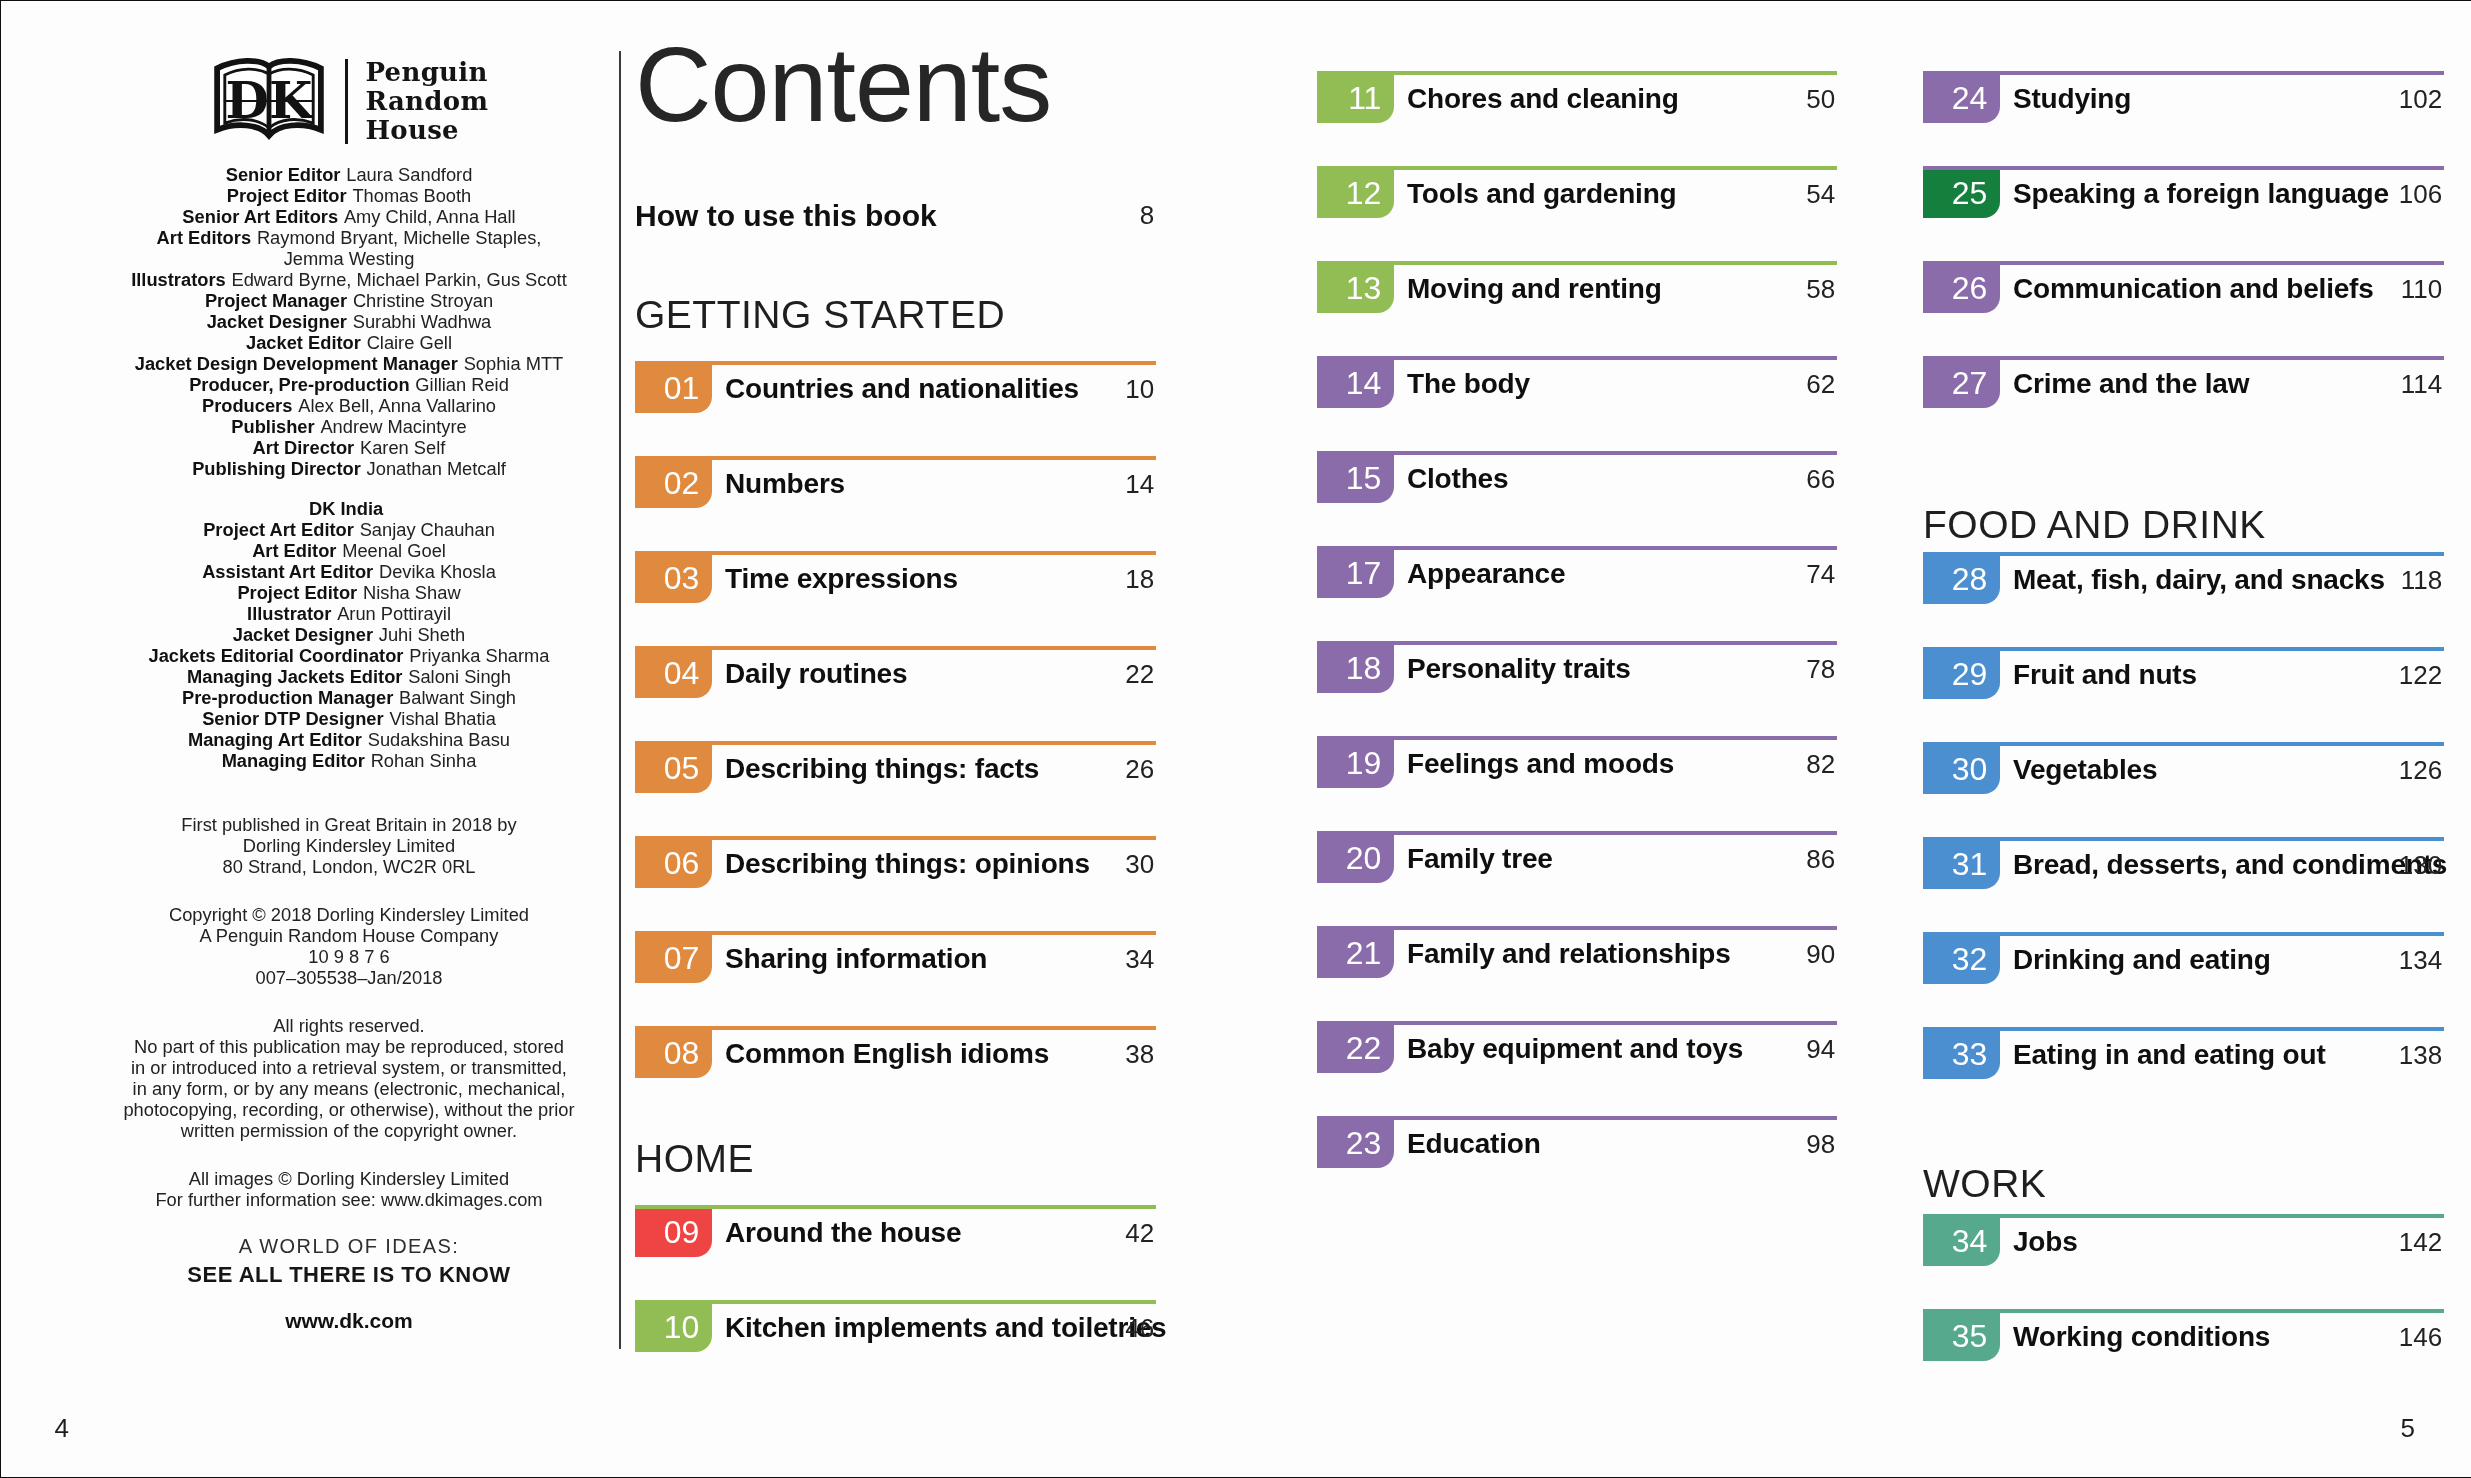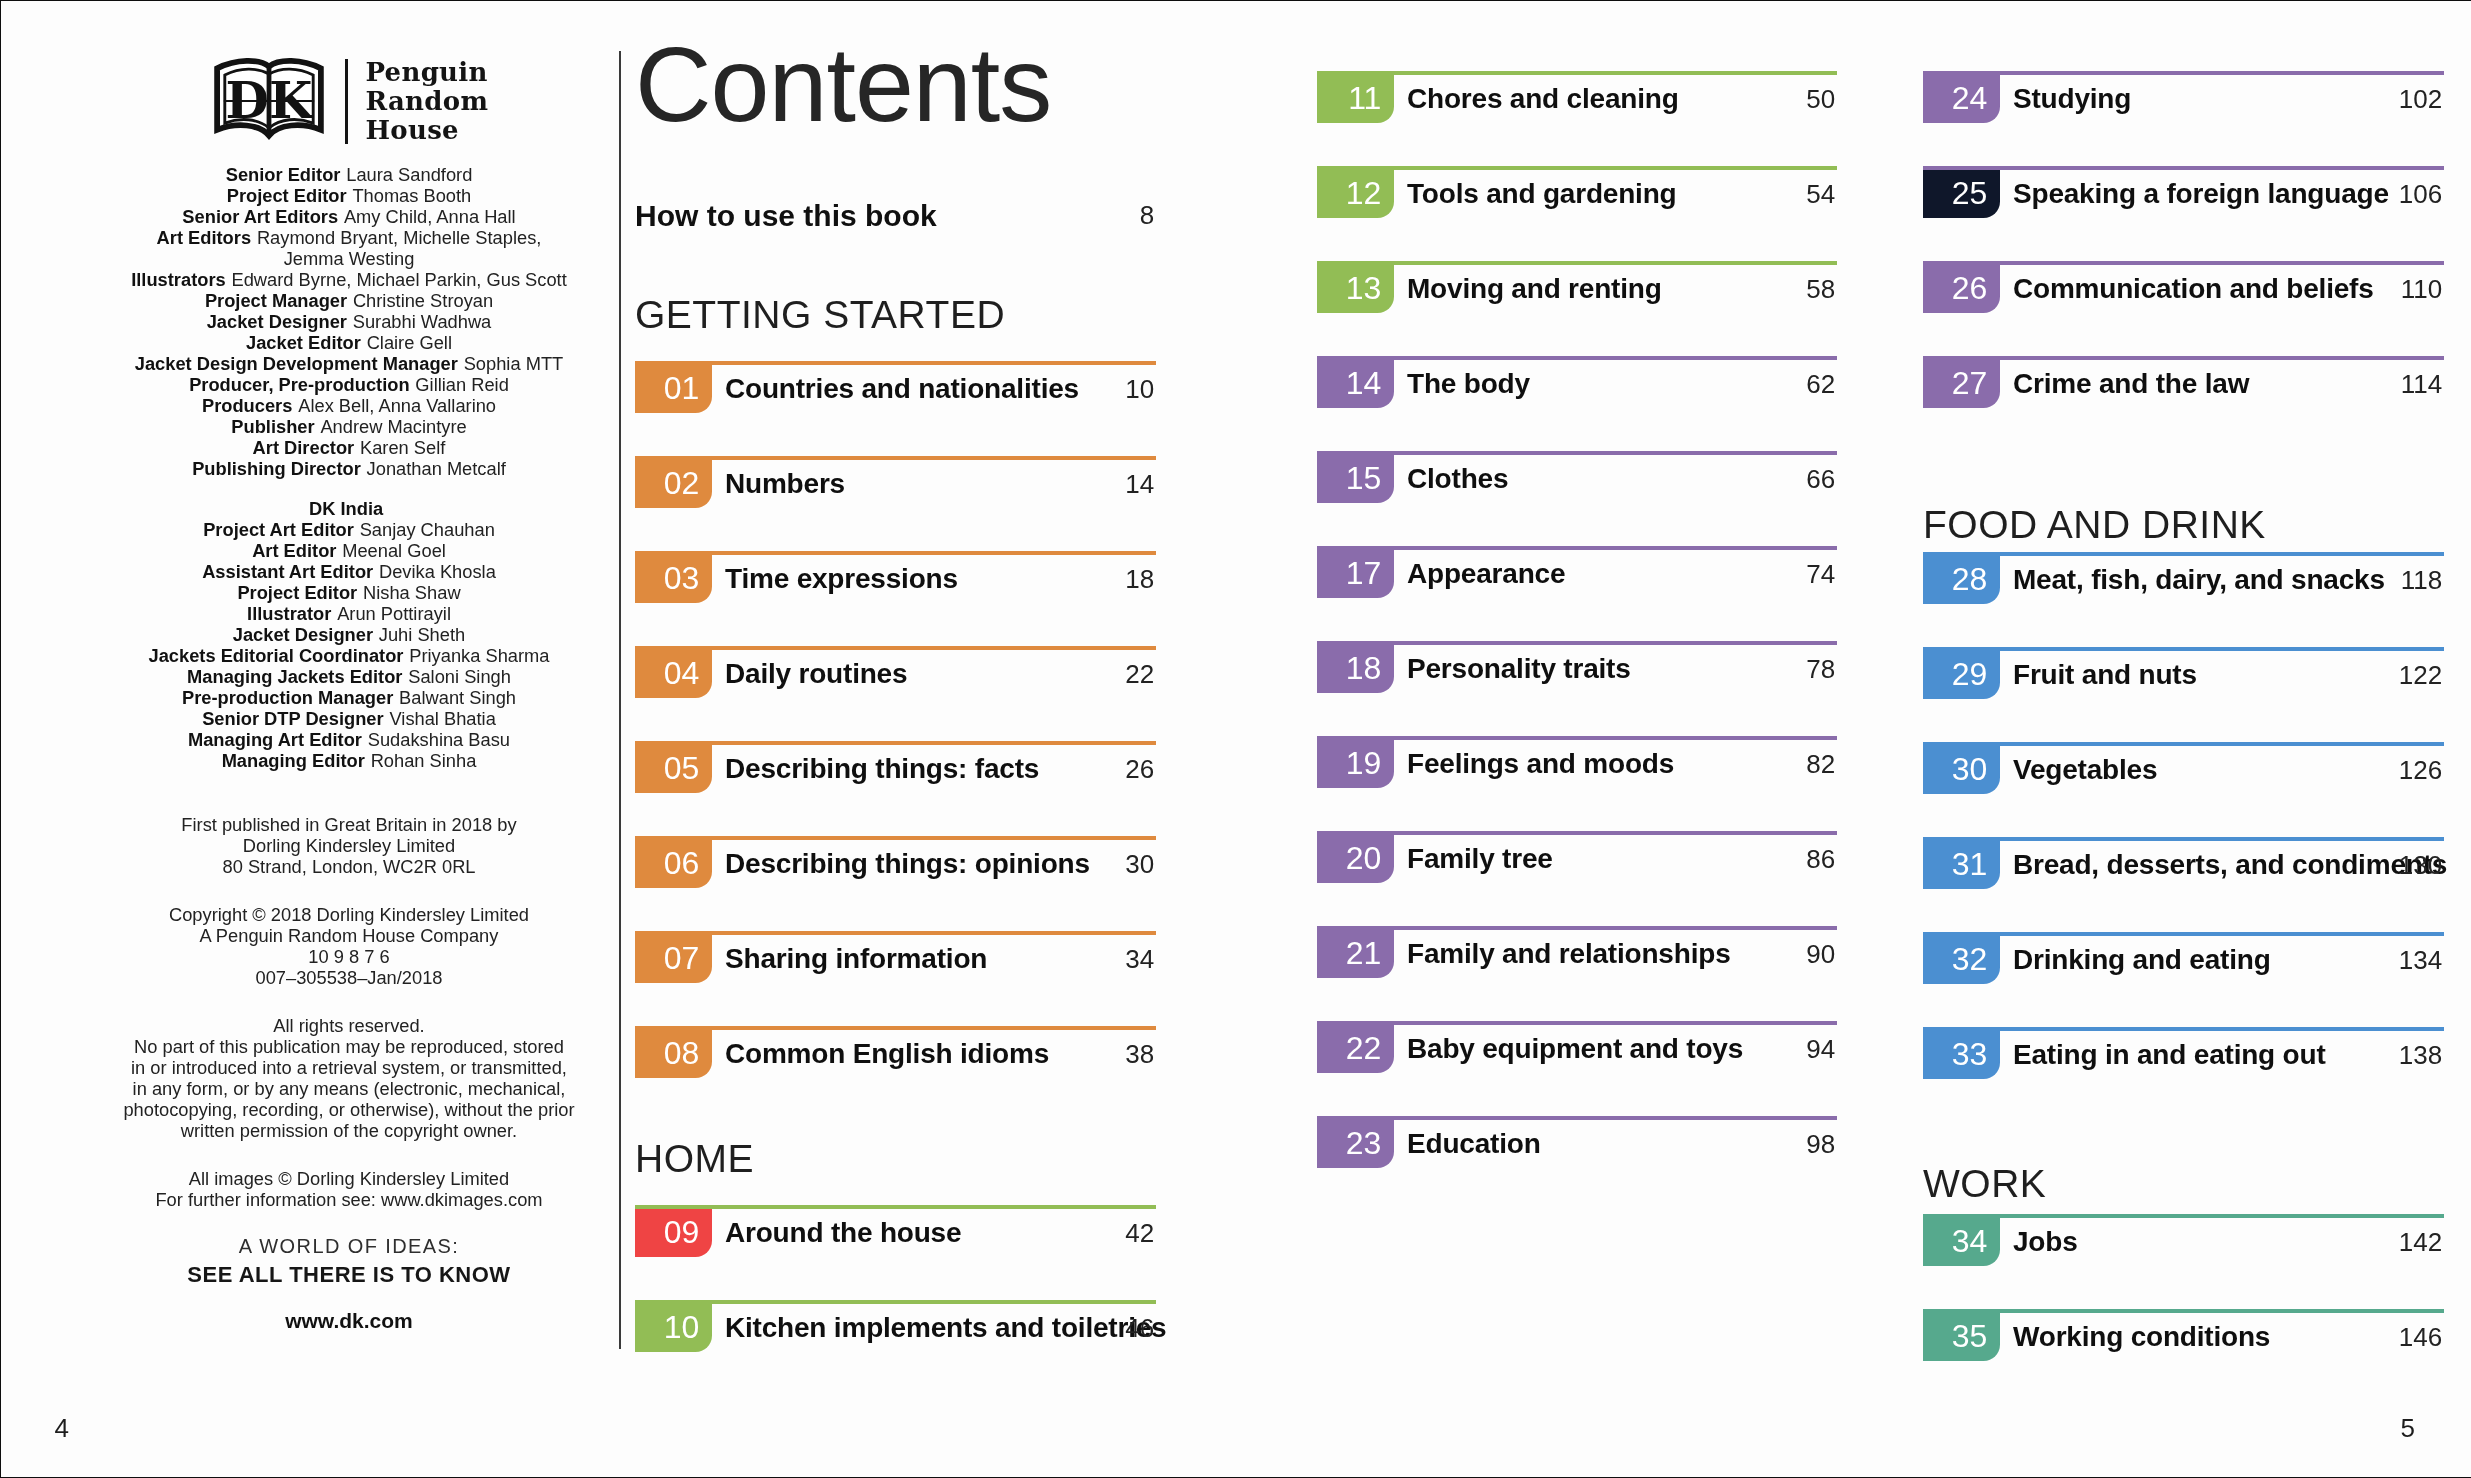--- a/index.html
+++ b/index.html
@@ -261,21 +261,21 @@
         <span class="toc-item-page">98</span>
       </div>
     </div>
   <div class="toc-col" id="toc-col-2">
       <div class="toc-item" style="border-top-color: rgb(138, 108, 171);">
         <span class="toc-badge" style="background: rgb(138, 108, 171);">24</span>
         <span class="toc-item-title">Studying</span>
         <span class="toc-item-page">102</span>
       </div>
       <div class="toc-item" style="border-top-color: rgb(138, 108, 171);">
-        <span class="toc-badge" style="background: #0f172a; padding-left: 15px;">25</span>
+        <span class="toc-badge" style="background: #15803d; padding-left: 15px;">25</span>
         <span class="toc-item-title">Speaking a foreign language</span>
         <span class="toc-item-page">106</span>
       </div>
       <div class="toc-item" style="border-top-color: rgb(138, 108, 171);">
         <span class="toc-badge" style="background: rgb(138, 108, 171);">26</span>
         <span class="toc-item-title">Communication and beliefs</span>
         <span class="toc-item-page">110</span>
       </div>
       <div class="toc-item" style="border-top-color: rgb(138, 108, 171);">
         <span class="toc-badge" style="background: rgb(138, 108, 171);">27</span>

